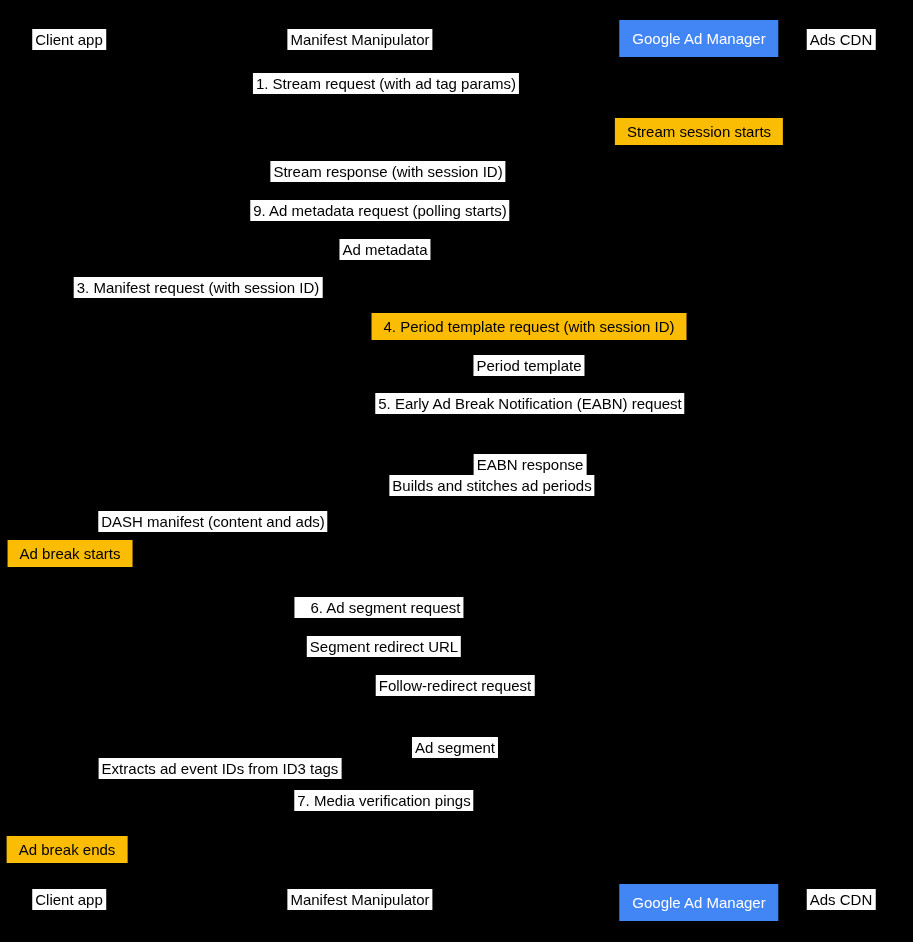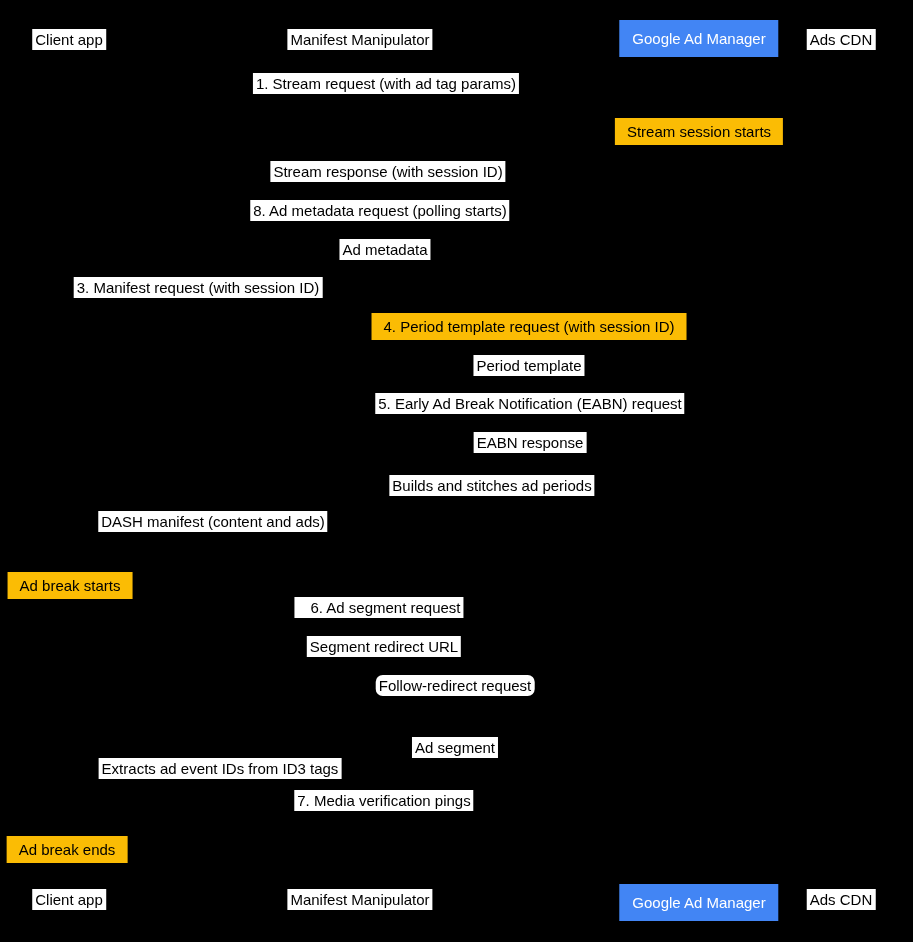--- a/index.html
+++ b/index.html
@@ -44,30 +44,30 @@
     <div class="label white" style="left: 360px; top: 29px;">Manifest Manipulator</div>
     <div class="label blue" style="left: 699px; top: 20px;">Google Ad Manager</div>
     <div class="label white" style="left: 841px; top: 29px;">Ads CDN</div>
     <div class="label white" style="left: 69px; top: 889px;">Client app</div>
     <div class="label white" style="left: 360px; top: 889px;">Manifest Manipulator</div>
     <div class="label blue" style="left: 699px; top: 884px;">Google Ad Manager</div>
     <div class="label white" style="left: 841px; top: 889px;">Ads CDN</div>
     <div class="label white" style="left: 386px; top: 73px;">1. Stream request (with ad tag params)</div>
     <div class="label yellow" style="left: 699px; top: 118px; text-align: right;">Stream session starts</div>
     <div class="label white" style="left: 388px; top: 161px;">Stream response (with session ID)</div>
-    <div class="label white" style="left: 380px; top: 200px;">8. Ad metadata request (polling starts)</div>
+    <div class="label white" style="left: 380px; top: 200px;">9. Ad metadata request (polling starts)</div>
     <div class="label white" style="left: 385px; top: 239px;">Ad metadata</div>
     <div class="label white" style="left: 198px; top: 277px; text-align: right;">3. Manifest request (with session ID)</div>
     <div class="label yellow" style="left: 529px; top: 313px;">4. Period template request (with session ID)</div>
     <div class="label white" style="left: 529px; top: 355px;">Period template</div>
     <div class="label white" style="left: 530px; top: 393px;">5. Early Ad Break Notification (EABN) request</div>
-    <div class="label white" style="left: 530px; top: 432px;">EABN response</div>
+    <div class="label white" style="left: 530px; top: 454px;">EABN response</div>
     <div class="label white" style="left: 492px; top: 475px;">Builds and stitches ad periods</div>
     <div class="label white" style="left: 213px; top: 511px;">DASH manifest (content and ads)</div>
-    <div class="label yellow" style="left: 70px; top: 572px;">Ad break starts</div>
+    <div class="label yellow" style="left: 70px; top: 540px;">Ad break starts</div>
     <div class="label white" style="left: 379px; top: 597px; padding-left: 16px;">6. Ad segment request</div>
     <div class="label white" style="left: 384px; top: 636px;">Segment redirect URL</div>
-    <div class="label white" style="left: 455px; top: 675px; border-radius: 7px;">Follow-redirect request</div>
+    <div class="label white" style="left: 455px; top: 675px;">Follow-redirect request</div>
     <div class="label white" style="left: 455px; top: 737px;">Ad segment</div>
     <div class="label white" style="left: 220px; top: 758px;">Extracts ad event IDs from ID3 tags</div>
     <div class="label white" style="left: 384px; top: 790px;">7. Media verification pings</div>
     <div class="label yellow" style="left: 67px; top: 836px;">Ad break ends</div>
   </div>
 
 </body></html>

